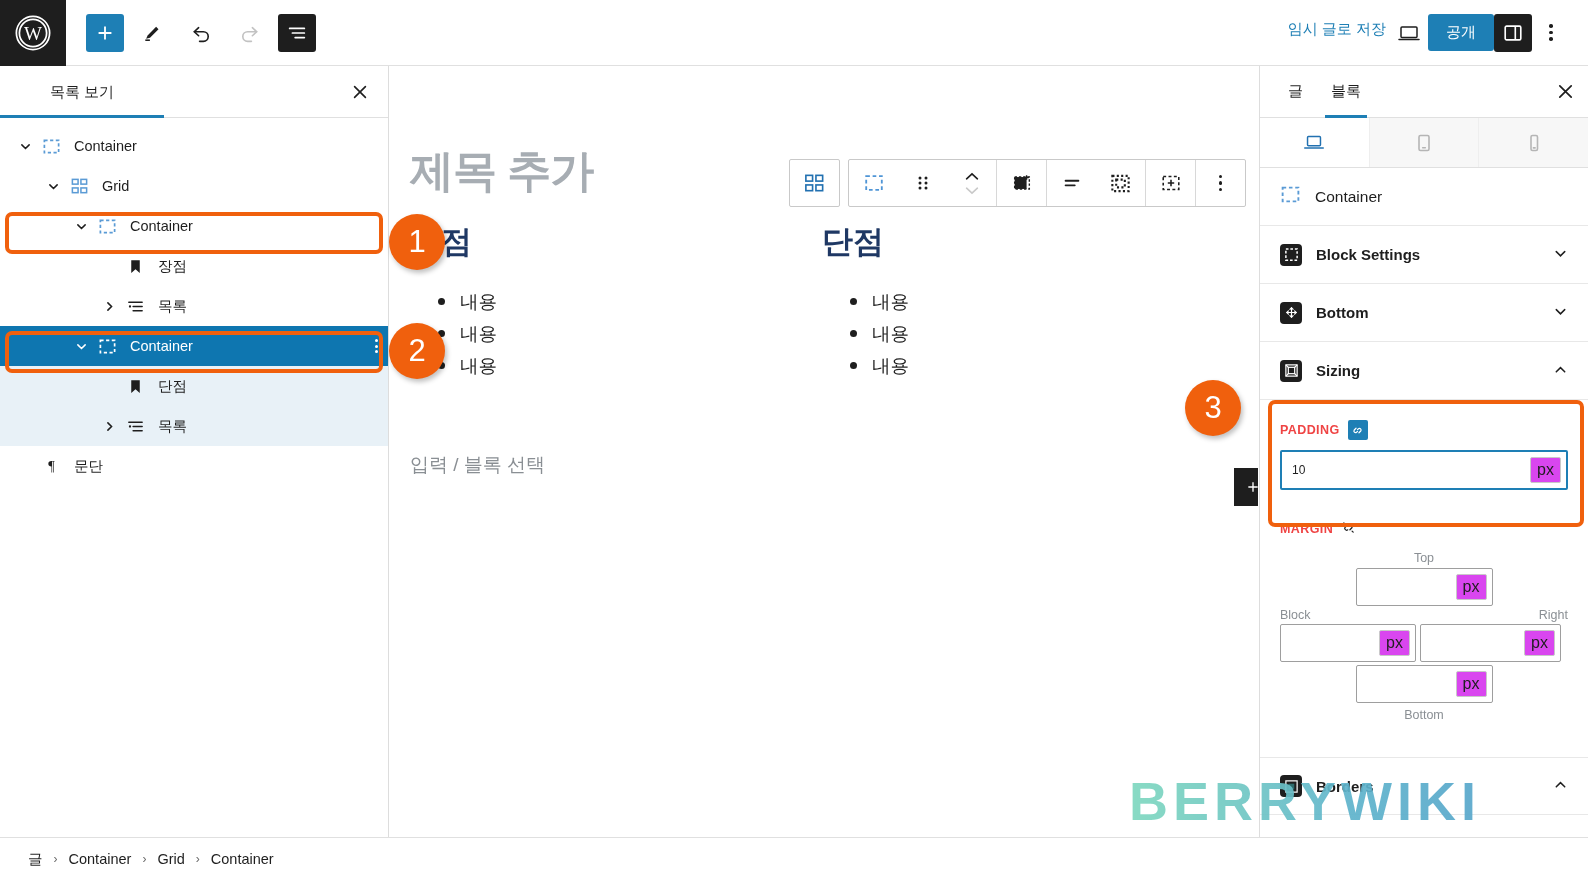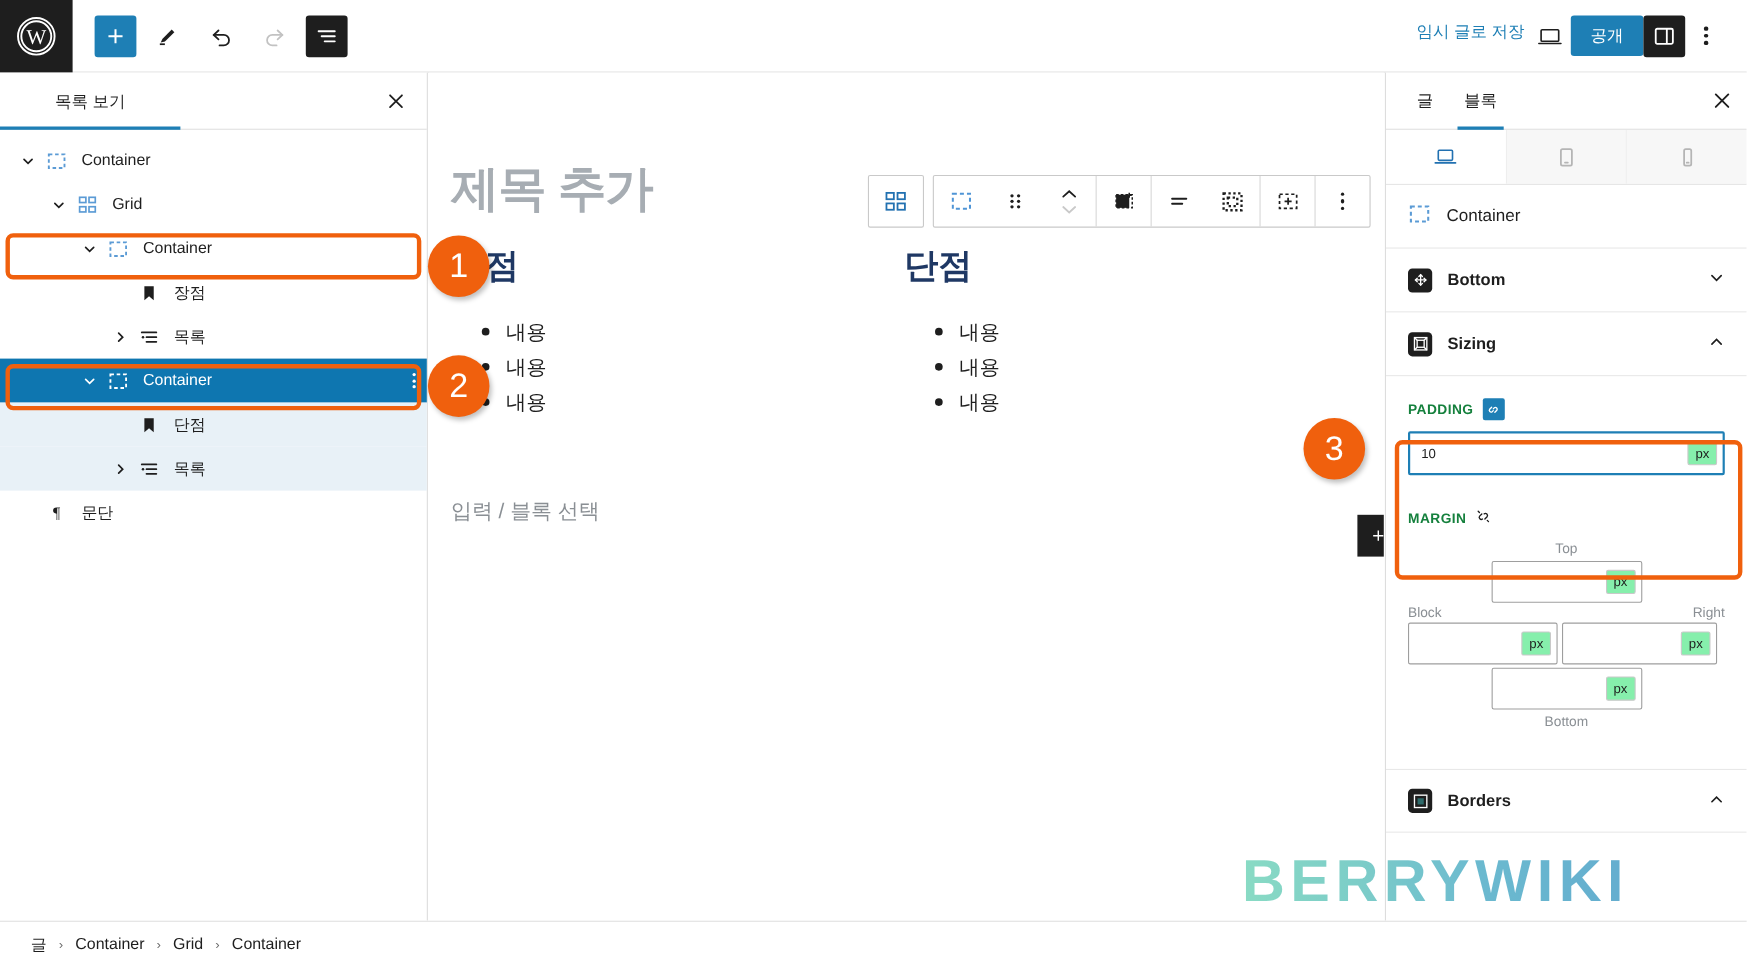--- a/index.html
+++ b/index.html
@@ -161,39 +161,39 @@
     height:58px; display:flex; align-items:center; gap:14px; padding:0 20px;
     border-bottom:1px solid #e8e8e8; cursor:pointer; font-size:15px; font-weight:bold; color:#1e1e1e;
   }
   .panel-head .ph-arrow { margin-left:auto; }
   .sq-icon {
     width:22px; height:22px; border-radius:4px; background:#1e1e1e;
     display:flex; align-items:center; justify-content:center; flex:0 0 22px;
   }
   .spacing-body { padding:4px 20px 18px 20px; }
   .field-label {
-    font-size:12.5px; font-weight:bold; letter-spacing:.4px; color:#15803d;
+    font-size:12.5px; font-weight:bold; letter-spacing:.4px; color:#ef4444;
     display:flex; align-items:center; gap:8px; margin:16px 0 10px 0;
   }
   .link-badge {
     width:20px;height:20px;background:#1e7fb5;border-radius:2px;
     display:flex;align-items:center;justify-content:center;cursor:pointer;
   }
   .unlink-ico { cursor:pointer; }
   .unit-input {
     position:relative; height:40px; border:2px solid #1e7fb5; border-radius:2px;
     display:flex; align-items:center; background:#fff;
   }
   .unit-input input {
     flex:1; border:none; outline:none; font-size:12px; padding:0 10px;
     font-family:"Liberation Sans", sans-serif; color:#1e1e1e; background:transparent;
   }
   .unit-tag {
     margin-right:5px; border:1px solid #c9c9c9; border-radius:2px;
-    font-size:12px; color:#1e1e1e; padding:3px 6px; background:#86efac; cursor:pointer;
+    font-size:16px; color:#1e1e1e; padding:3px 6px; background:#d946ef; cursor:pointer;
   }
   .box-input {
     position:relative; height:38px; border:1px solid #9e9e9e; border-radius:2px;
     display:flex; align-items:center; background:#fff;
   }
   .box-input input {
     flex:1; border:none; outline:none; font-size:14px; padding:0 8px;
     font-family:"Liberation Sans", sans-serif; background:transparent; width:100%;
   }
   .margin-grid { margin-top:6px; }
@@ -581,20 +581,33 @@
 
     <div class="rp-blockname">
       <span>
         <svg width="21" height="21" viewBox="0 0 20 20" fill="none" stroke="#5b9bd5" stroke-width="1.8" stroke-dasharray="3.4 2.6">
             <rect x="2.5" y="3.5" width="15" height="13"></rect>
           </svg>
       </span>
       <span>Container</span>
     </div>
 
+    <div class="panel-head">
+      <span class="sq-icon">
+        <svg width="15" height="15" viewBox="0 0 16 16" fill="none" stroke="#fff" stroke-width="1.6" stroke-dasharray="2.8 2">
+            <rect x="2" y="2" width="12" height="12"></rect>
+          </svg>
+      </span>
+      <span>Block Settings</span>
+      <span class="ph-arrow">
+        <svg width="15" height="15" viewBox="0 0 16 16" fill="none" stroke="#1e1e1e" stroke-width="1.6" stroke-linecap="round">
+            <path d="M3.5 6 L8 10.5 L12.5 6"></path>
+          </svg>
+      </span>
+    </div>
 
 
     <div class="panel-head">
       <span class="sq-icon">
         <svg width="15" height="15" viewBox="0 0 16 16" fill="none" stroke="#fff" stroke-width="1.3" stroke-linecap="round">
           <path d="M8 3v10M3 8h10"></path>
             <path d="M6.3 4.7L8 3l1.7 1.7M6.3 11.3L8 13l1.7-1.7M4.7 6.3L3 8l1.7 1.7M11.3 6.3L13 8l-1.7 1.7"></path>
         </svg>
       </span>
       <span>Bottom</span>

